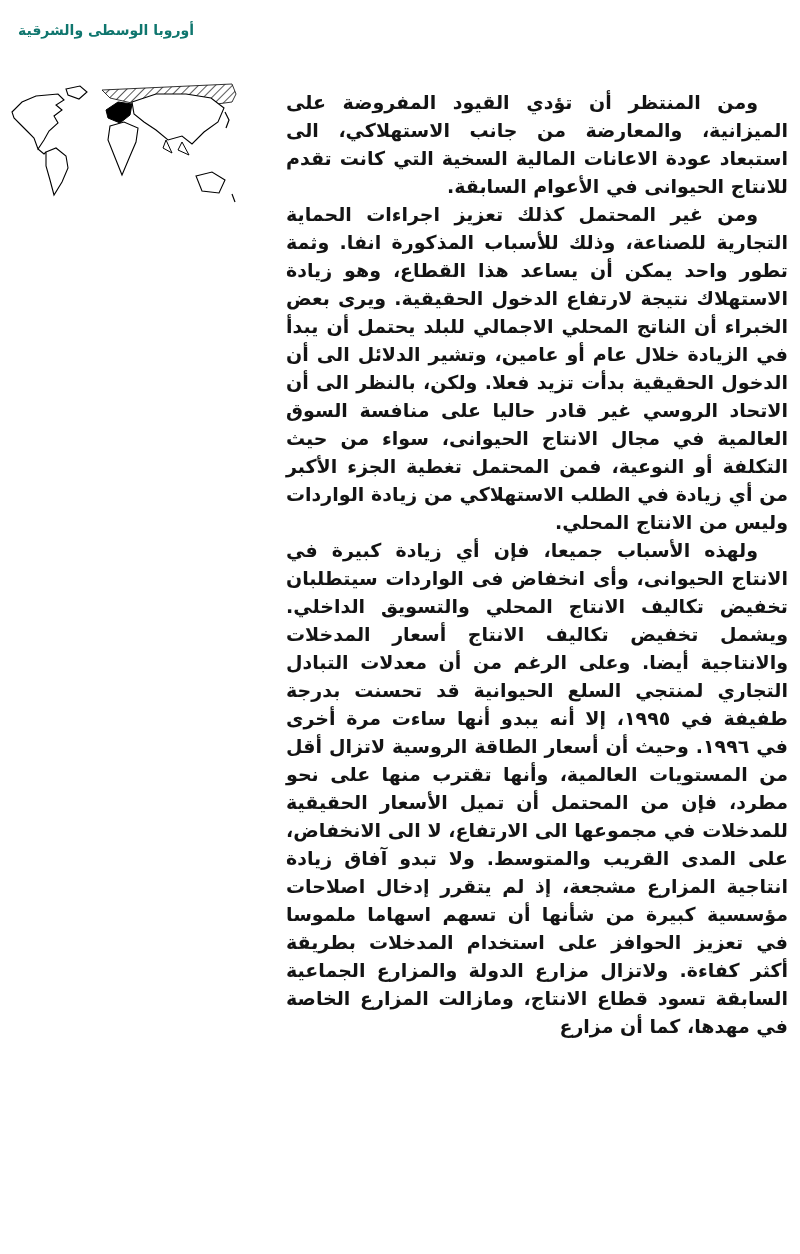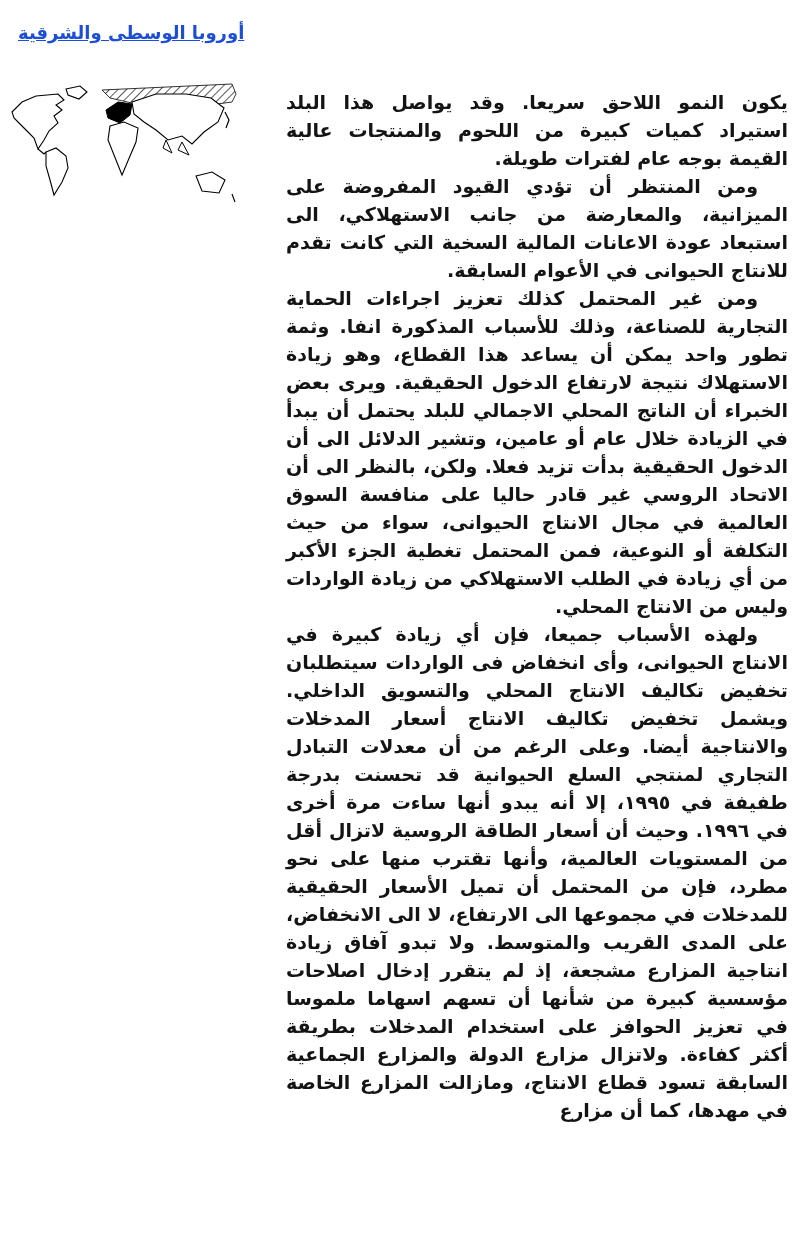--- a/index.html
+++ b/index.html
@@ -14,26 +14,25 @@
     background: #ffffff;
     overflow: hidden;
     font-family: "DejaVu Sans", sans-serif;
     color: #111;
   }
   .section-label {
     position: absolute;
     top: 22px;
     left: 18px;
     direction: rtl;
-    font-size: 18px;
+    font-size: 14px;
     font-weight: 700;
     letter-spacing: 0.2px;
-    color: #1d4ed8;
+    color: #0f766e;
     white-space: nowrap;
-    text-decoration: underline;
   }
   .map-wrap {
     position: absolute;
     top: 82px;
     left: 6px;
     width: 234px;
     height: 132px;
   }
   .map-wrap svg {
     width: 100%;
@@ -96,19 +95,18 @@
 
       <polyline points="219,30 223,38 220,46" fill="none" stroke="#000" stroke-width="1.2"></polyline>
 
       <polygon points="190,94 206,90 219,98 213,111 196,109" fill="#fff" stroke="#000" stroke-width="1.1"></polygon>
 
       <polyline points="226,112 229,120" fill="none" stroke="#000" stroke-width="1.2"></polyline>
     </svg>
   </div>
 
   <div class="text-col">
-    <p>يكون النمو اللاحق سريعا. وقد يواصل هذا البلد استيراد كميات كبيرة من اللحوم والمنتجات عالية القيمة بوجه عام لفترات طويلة.</p>
     <p class="indent">ومن المنتظر أن تؤدي القيود المفروضة على الميزانية، والمعارضة من جانب الاستهلاكي، الى استبعاد عودة الاعانات المالية السخية التي كانت تقدم للانتاج الحيوانى في الأعوام السابقة.</p>
     <p class="indent">ومن غير المحتمل كذلك تعزيز اجراءات الحماية التجارية للصناعة، وذلك للأسباب المذكورة انفا. وثمة تطور واحد يمكن أن يساعد هذا القطاع، وهو زيادة الاستهلاك نتيجة لارتفاع الدخول الحقيقية. ويرى بعض الخبراء أن الناتج المحلي الاجمالي للبلد يحتمل أن يبدأ في الزيادة خلال عام أو عامين، وتشير الدلائل الى أن الدخول الحقيقية بدأت تزيد فعلا. ولكن، بالنظر الى أن الاتحاد الروسي غير قادر حاليا على منافسة السوق العالمية في مجال الانتاج الحيوانى، سواء من حيث التكلفة أو النوعية، فمن المحتمل تغطية الجزء الأكبر من أي زيادة في الطلب الاستهلاكي من زيادة الواردات وليس من الانتاج المحلي.</p>
     <p class="indent">ولهذه الأسباب جميعا، فإن أي زيادة كبيرة في الانتاج الحيوانى، وأى انخفاض فى الواردات سيتطلبان تخفيض تكاليف الانتاج المحلي والتسويق الداخلي. ويشمل تخفيض تكاليف الانتاج أسعار المدخلات والانتاجية أيضا. وعلى الرغم من أن معدلات التبادل التجاري لمنتجي السلع الحيوانية قد تحسنت بدرجة طفيفة في ١٩٩٥، إلا أنه يبدو أنها ساءت مرة أخرى في ١٩٩٦. وحيث أن أسعار الطاقة الروسية لاتزال أقل من المستويات العالمية، وأنها تقترب منها على نحو مطرد، فإن من المحتمل أن تميل الأسعار الحقيقية للمدخلات في مجموعها الى الارتفاع، لا الى الانخفاض، على المدى القريب والمتوسط. ولا تبدو آفاق زيادة انتاجية المزارع مشجعة، إذ لم يتقرر إدخال اصلاحات مؤسسية كبيرة من شأنها أن تسهم اسهاما ملموسا في تعزيز الحوافز على استخدام المدخلات بطريقة أكثر كفاءة. ولاتزال مزارع الدولة والمزارع الجماعية السابقة تسود قطاع الانتاج، ومازالت المزارع الخاصة في مهدها، كما أن مزارع</p>
   </div>
 
 </div>
 
 </body></html>

